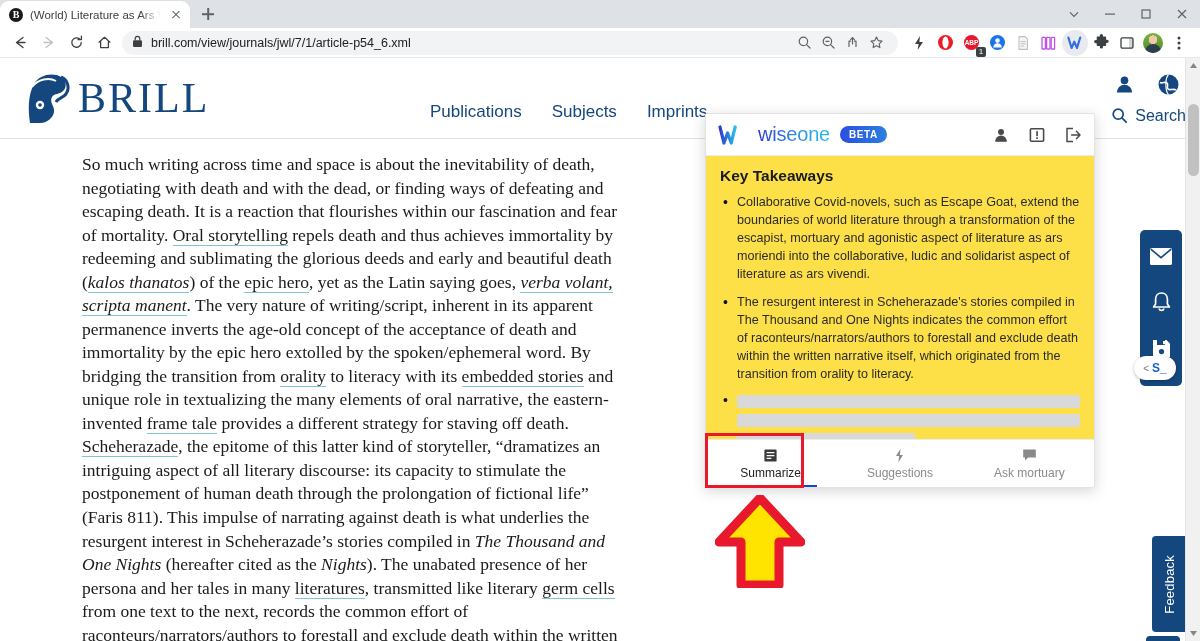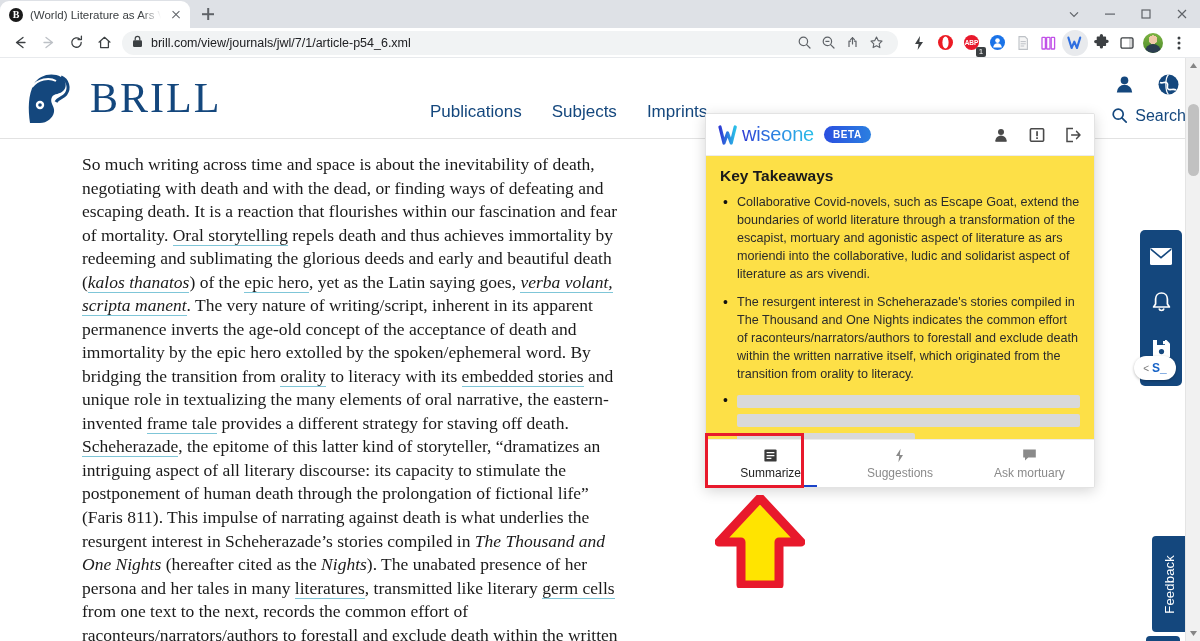--- a/index.html
+++ b/index.html
@@ -84,21 +84,21 @@
     transform: translateX(-50%); border-radius: 8px 8px 0 0; background:#2c3e50;
   }
 
   
   .page { position: relative; height: 583px; background: #fff; overflow: hidden; }
 
   .brill-header {
     height: 81px; border-bottom: 1px solid #e2e2e2; display:flex; align-items:center;
     padding: 0 16px; background:#fff; position:relative;
   }
-  .brill-logo { display:flex; align-items:center; gap: 12px; }
+  .brill-logo { display:flex; align-items:center; }
   .brill-mark { width: 62px; height: 62px; flex:0 0 62px; }
   .brill-word {
     font-family: "Liberation Serif", serif; font-size: 42px; letter-spacing: 2px;
     color: #14477d; line-height: 1;
   }
   .brill-nav {
     position:absolute; left: 430px; top: 44px; display:flex; gap: 30px;
   }
   .brill-nav a {
     font-family: "Liberation Sans", sans-serif; font-size: 17px; color: #14477d;
@@ -167,21 +167,21 @@
     background: #fff; border: 1px solid #e3e3e3; border-radius: 2px;
     box-shadow: 0 3px 14px rgba(0,0,0,.17); display:flex; flex-direction:column;
     overflow: hidden; z-index: 30;
   }
   .wo-head {
     height: 42px; display:flex; align-items:center; padding: 0 12px;
     border-bottom: 1px solid #ececec; background:#fff; flex: 0 0 42px;
   }
   .wo-logo-mark { width: 24px; height: 20px; flex:0 0 24px; }
   .wo-wordmark {
-    font-size: 20px; margin-left: 0; letter-spacing: -.2px;
+    font-size: 20px; margin-left: 16px; letter-spacing: -.2px;
     background: linear-gradient(90deg, #2f3bd4 0%, #2b8fe3 55%, #29bfe8 100%);
     -webkit-background-clip: text; background-clip: text; color: transparent;
   }
   .wo-beta {
     margin-left: 10px; background: linear-gradient(90deg,#2a4fe0,#2b7fe0);
     color:#fff; font-size: 10px; font-weight: bold; letter-spacing: .6px;
     padding: 3px 9px; border-radius: 10px;
   }
   .wo-head-actions { margin-left:auto; display:flex; align-items:center; gap: 18px; }
   .wo-ha { width: 18px; height: 18px; display:flex; align-items:center; justify-content:center; }

